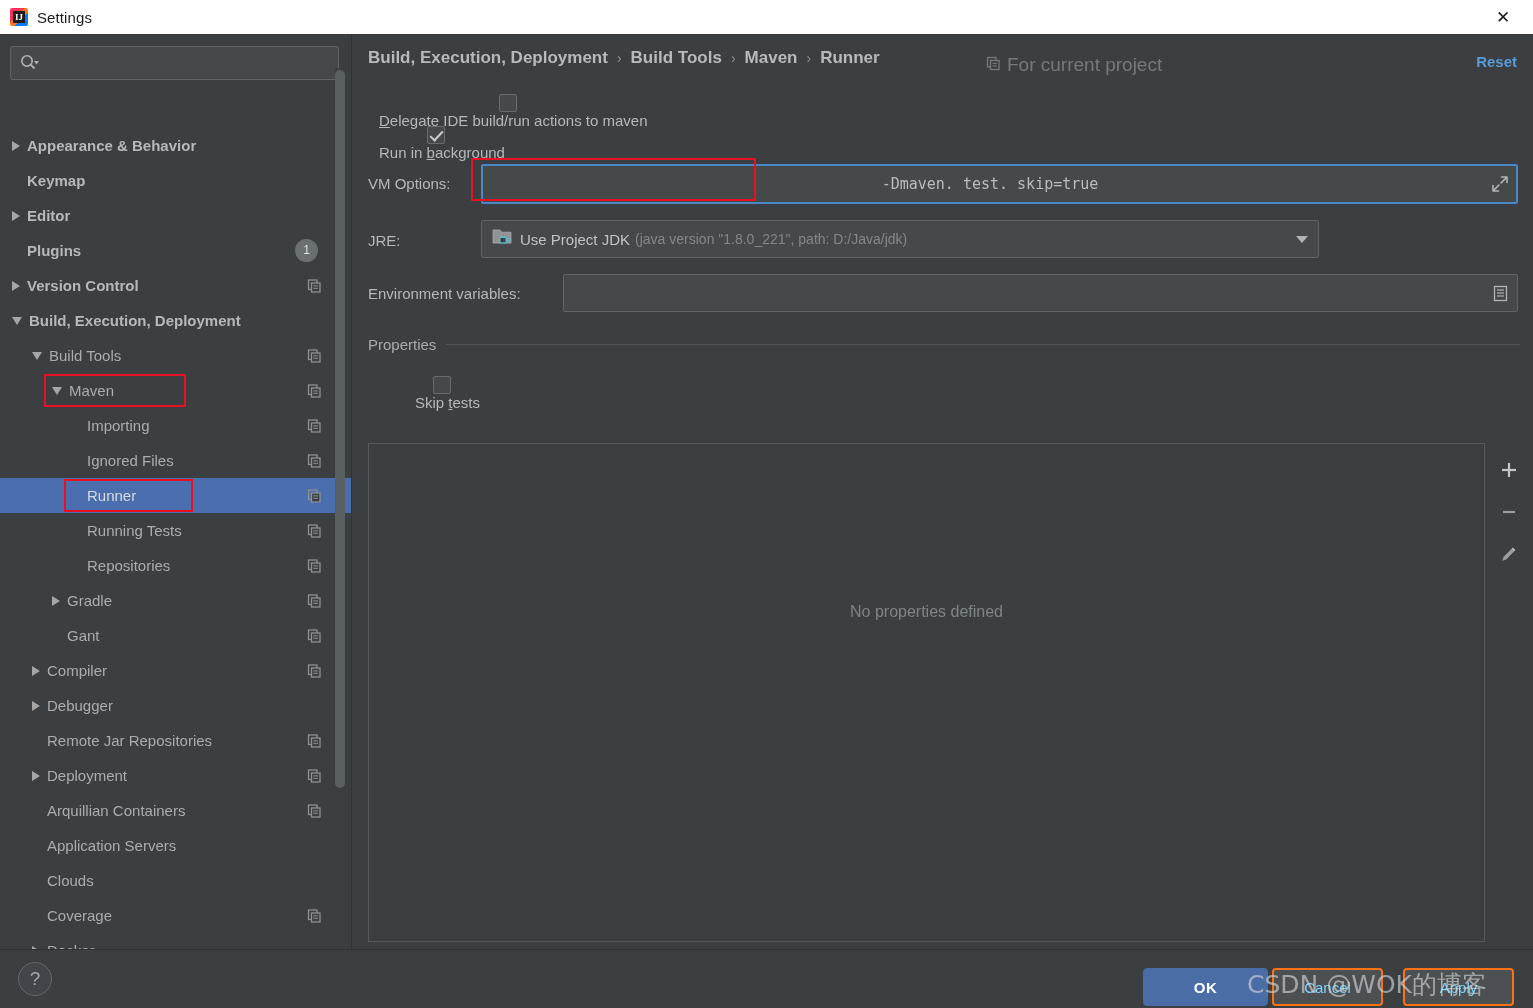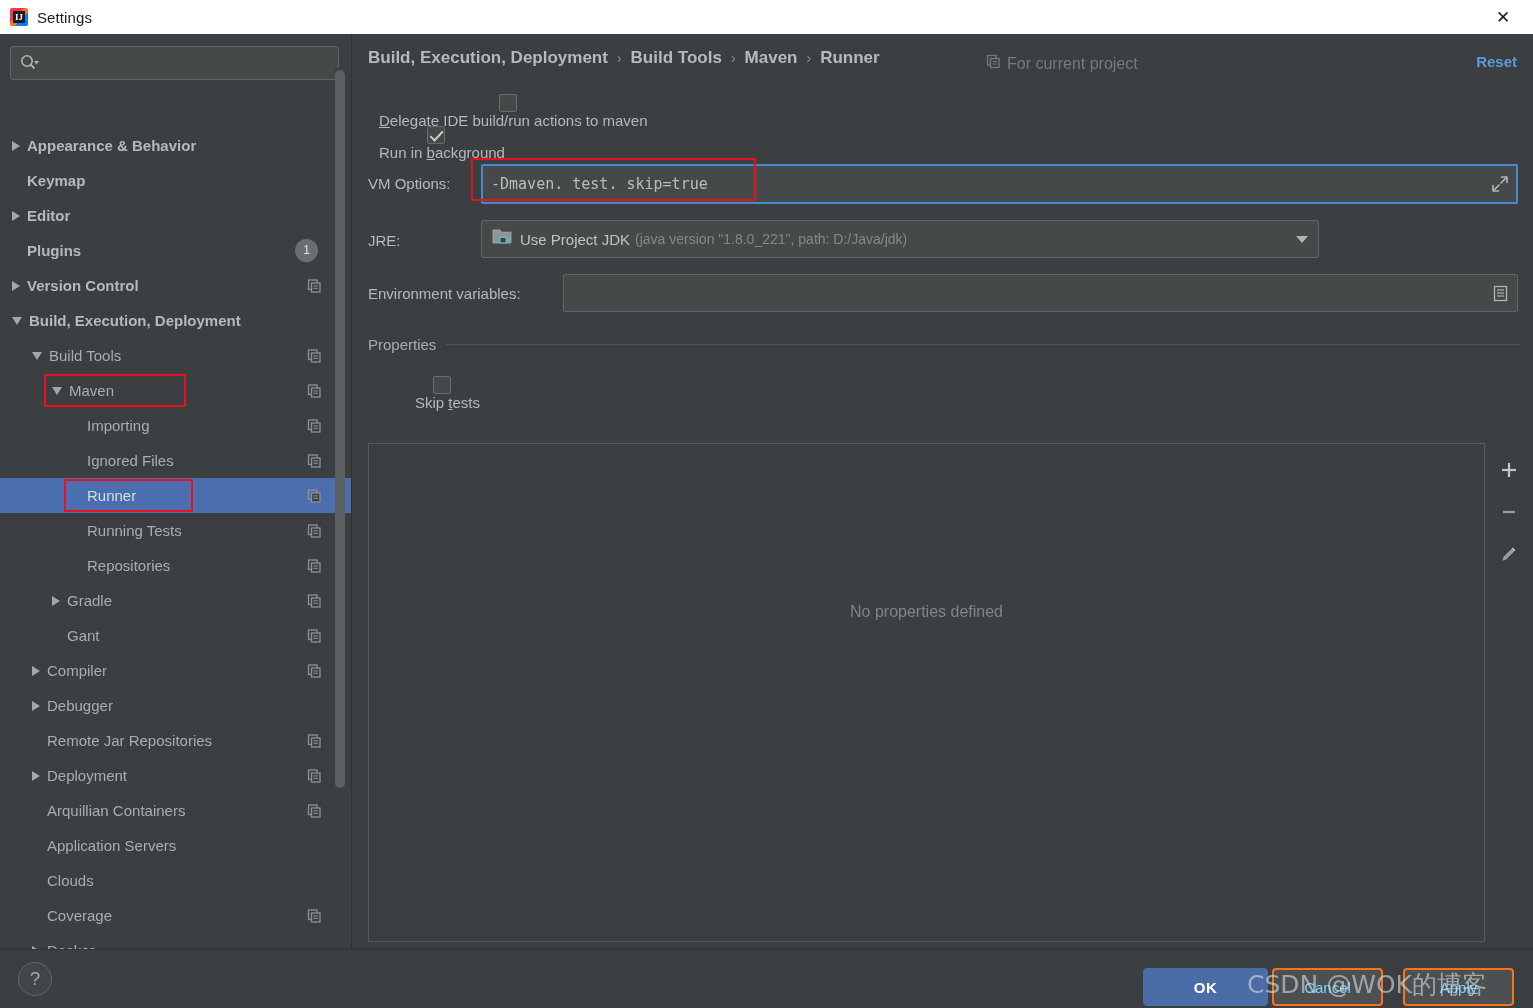--- a/index.html
+++ b/index.html
@@ -206,21 +206,21 @@
     margin: 0 9px;
     font-size: 14px;
   }
   .crumb { white-space: nowrap; cursor: pointer; }
 
   .forproj {
     position: absolute;
     left: 633px; top: 20px;
     display: flex; align-items: center;
     color: #77797a;
-    font-size: 16px;
+    font-size: 19px;
   }
   .forproj .ci { margin-right: 6px; }
   .reset {
     position: absolute;
     right: 16px; top: 19px;
     color: #5a9bd8;
     font-size: 15px;
     font-weight: bold;
     cursor: pointer;
   }
@@ -265,20 +265,21 @@
 
   .tfield {
     position: absolute;
     background: #45494a;
     border: 1px solid #646464;
     border-radius: 2px;
     display: flex;
     align-items: center;
     padding: 0 6px 0 9px;
     cursor: text;
+    text-align: center;
   }
   .tfield.focused {
     border: 2px solid #4a88c7;
     padding: 0 5px 0 8px;
   }
   .tfield .tval {
     flex: 1;
     color: #b9bdbf;
     font-size: 15px;
     font-family: "DejaVu Sans Mono", monospace;

